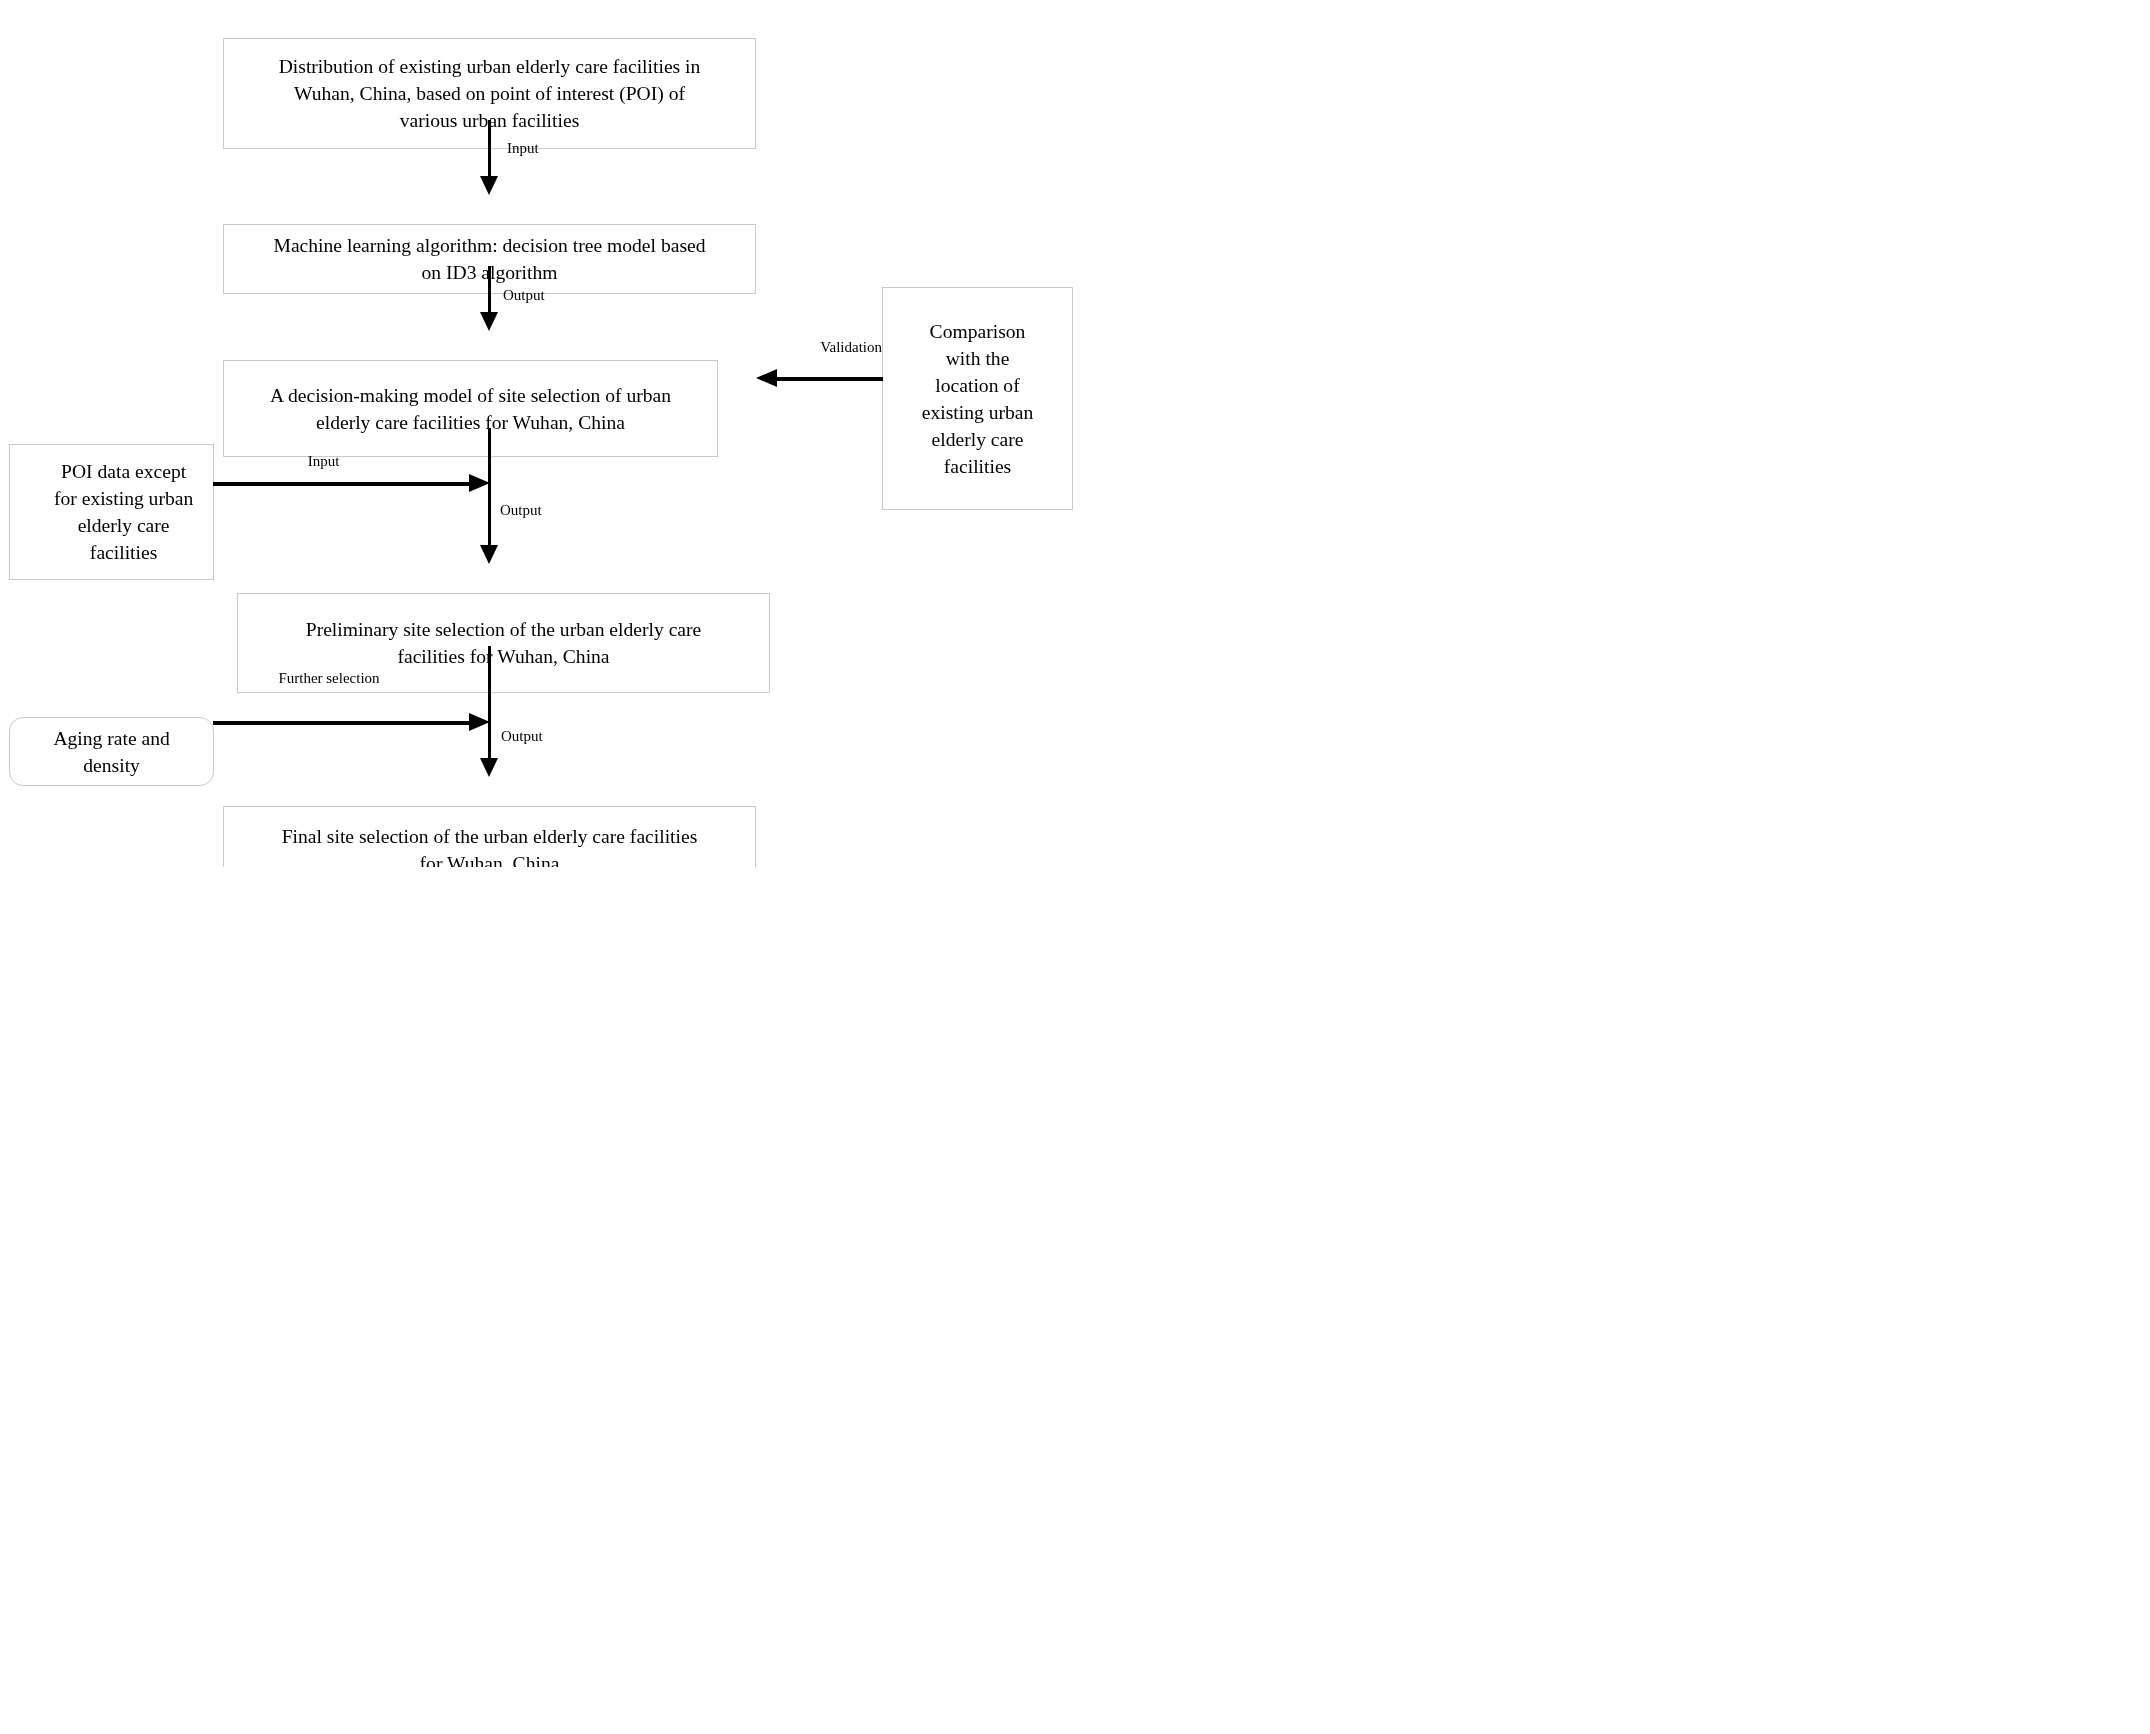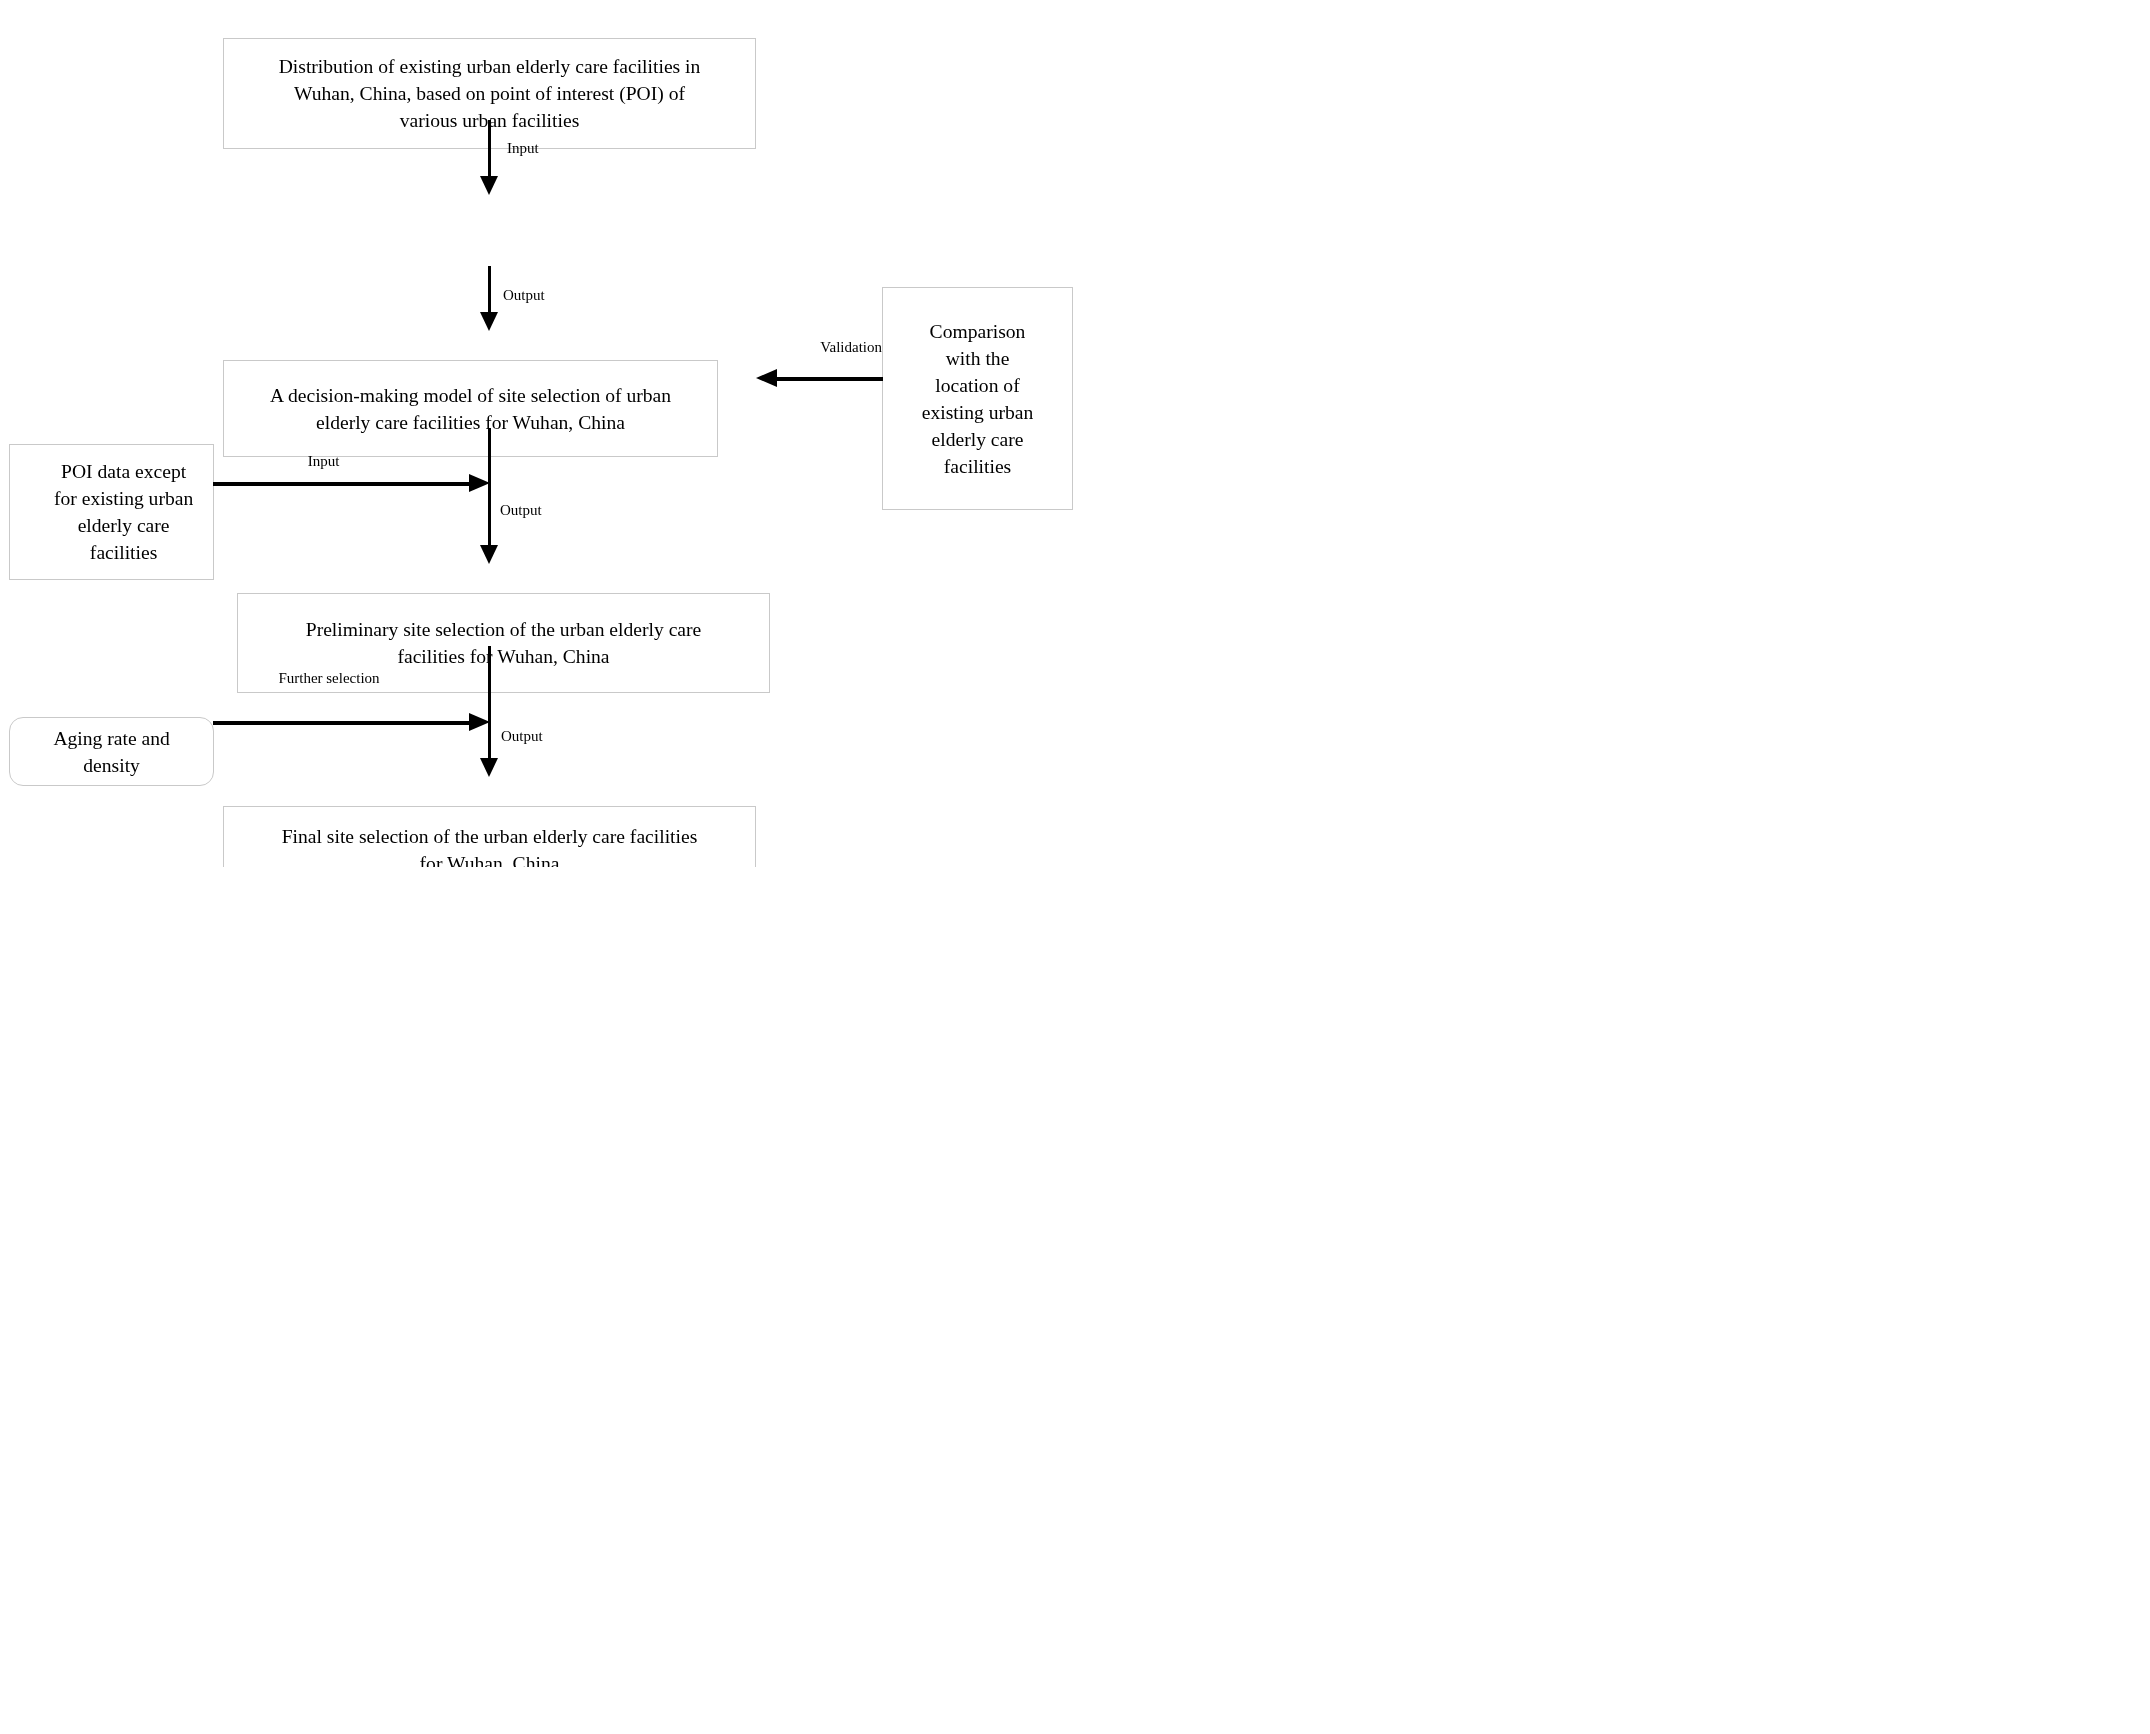--- a/index.html
+++ b/index.html
@@ -87,20 +87,23 @@
 <div id="canvas">
 
   <div class="box" id="box-distribution">
     <span class="txt">Distribution of existing urban elderly care facilities in Wuhan, China, based on point of interest (POI) of various urban facilities</span>
   </div>
 
   <div class="vline" id="seg1-line"></div>
   <div class="head-down" id="seg1-head"></div>
   <div class="lbl vcenter" id="label-input-1">Input</div>
 
+  <div class="box" id="box-ml">
+    <span class="txt">Machine learning algorithm: decision tree model based on ID3 algorithm</span>
+  </div>
 
   <div class="vline" id="seg2-line"></div>
   <div class="head-down" id="seg2-head"></div>
   <div class="lbl vcenter" id="label-output-1">Output</div>
 
   <div class="box" id="box-model">
     <span class="txt">A decision-making model of site selection of urban elderly care facilities for Wuhan, China</span>
   </div>
 
   <div class="vline" id="seg3-line"></div>

